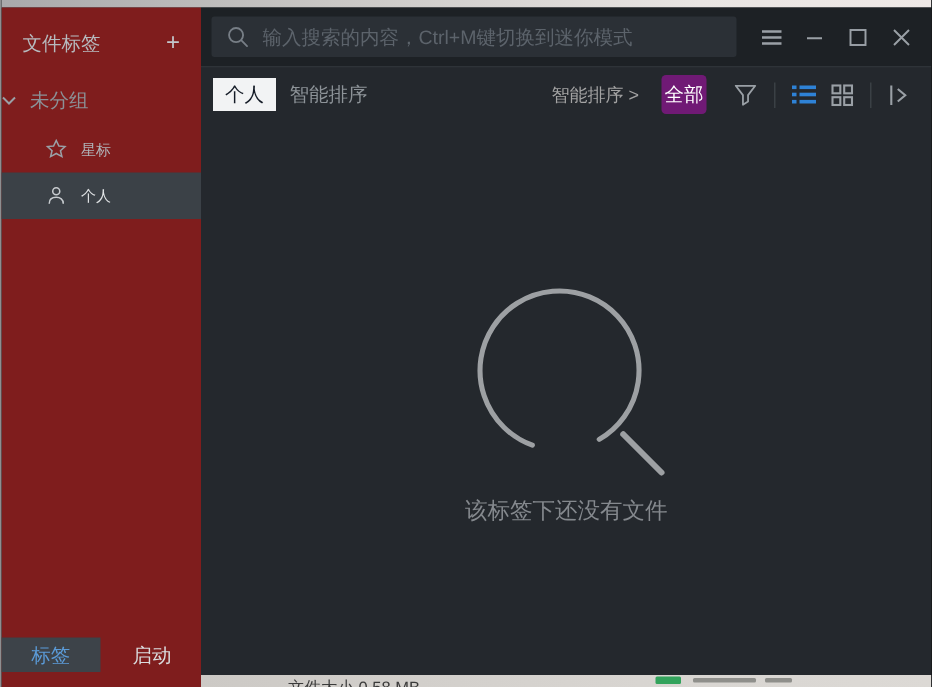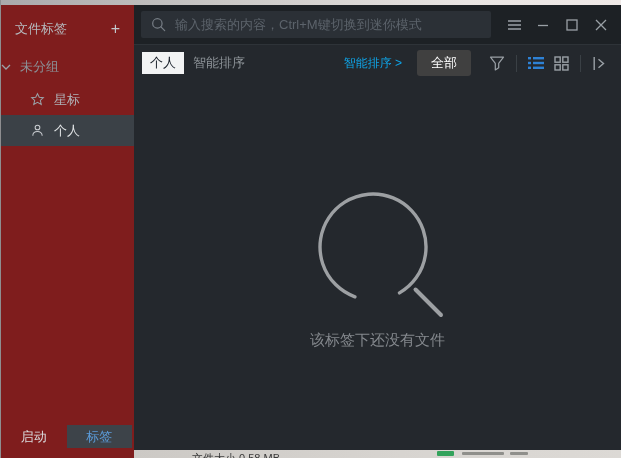--- a/index.html
+++ b/index.html
@@ -27,21 +27,21 @@
     padding:15px 14px 12px 14px;
   }
   .sb-title { color:#b6babe; font-size:13px; }
   .sb-plus { color:#c3c7cb; font-size:16px; line-height:14px; cursor:default; }
   .sb-group {
     display:flex; align-items:center; gap:9px;
     padding:8px 0; color:#8b9197; font-size:13px;
   }
   .sb-item {
     display:flex; align-items:center; gap:9px;
-    height:31px; padding-left:29px; color:#b0b5ba; font-size:13px;
+    height:31px; padding-left:29px; color:#b0b5ba; font-size:10px;
   }
   .sb-item.selected { background:#3b4147; color:#e2e5e7; }
   .sb-item .ic, .sb-group .ic { display:inline-flex; }
   .sb-item .ic svg, .sb-group .ic svg { stroke:#9aa0a6; }
   .sb-item.selected .ic svg { stroke:#c7cbcf; }
   .sb-spacer { flex:1; }
   .sb-tabs { display:flex; height:23px; margin:0 0 10px 0; }
   .sb-tab {
     flex:1; display:flex; align-items:center; justify-content:center;
     font-size:13px; color:#dadcde;
@@ -69,24 +69,24 @@
   
   .toolbar {
     position:absolute; top:45px; left:133px; right:0; height:36px;
     display:flex; align-items:center; padding:0 9px 0 8px;
   }
   .tag-badge {
     background:#f2f3f4; color:#141b26; font-size:13px;
     padding:2px 8px; margin-right:9px;
   }
   .tb-title { color:#8d9398; font-size:13px; margin-right:auto; }
-  .sort-label { color:#0ea5e9; font-size:12px; margin-right:15px; }
+  .sort-label { color:#a3a3a3; font-size:12px; margin-right:15px; }
   .all-btn {
-    background:#404040; color:#ffffff; font-size:13px;
-    padding:4px 14px; border-radius:3px; border:none; font-family:Liberation Mono, monospace;
+    background:#701a75; color:#ffffff; font-size:13px;
+    padding:4px 2px; border-radius:3px; border:none; font-family:Liberation Mono, monospace;
     margin-right:13px;
   }
   .tb-icon { display:flex; align-items:center; justify-content:center; padding:0 5px; }
   .tb-divider { width:1px; height:17px; background:#3a4045; margin:0 6px; }
   
   .content {
     position:absolute; top:81px; left:133px; right:0; bottom:8px;
     display:flex; flex-direction:column; align-items:center; justify-content:center;
   }
   .empty-text { color:#85898e; font-size:15px; margin-top:0; }
@@ -146,22 +146,22 @@
             <circle cx="8" cy="4.8" r="2.5" stroke-width="1.1"></circle>
             <path d="M3 13.6c0-3 2.2-4.5 5-4.5s5 1.5 5 4.5" stroke-width="1.1"></path>
           </svg>
       </span>
       <span>个人</span>
     </div>
 
     <div class="sb-spacer"></div>
 
     <div class="sb-tabs">
+      <div class="sb-tab active">标签</div>
       <div class="sb-tab">启动</div>
-      <div class="sb-tab active">标签</div>
     </div>
   </div>
 
   <div class="topbar">
     <div class="searchbox">
       <svg width="15" height="15" viewBox="0 0 16 16" fill="none">
           <circle cx="6.8" cy="6.8" r="5" stroke-width="1.3"></circle>
           <path d="M10.6 10.6l4 4" stroke-width="1.3" stroke-linecap="round"></path>
         </svg>
       <input type="text" placeholder="输入搜索的内容，Ctrl+M键切换到迷你模式" style="">

